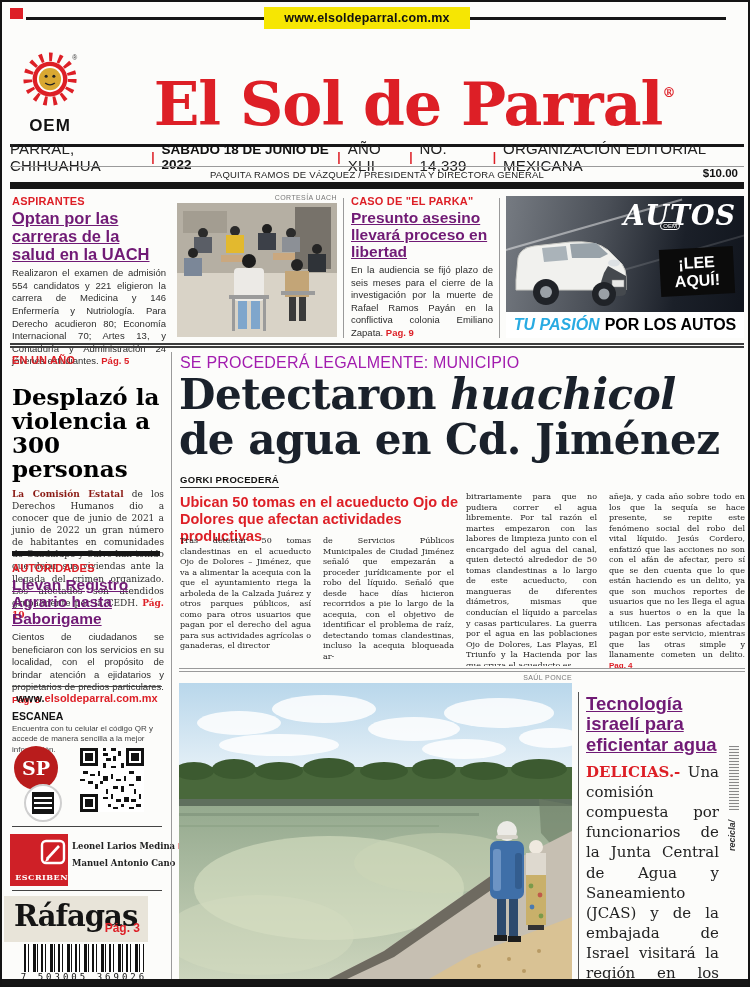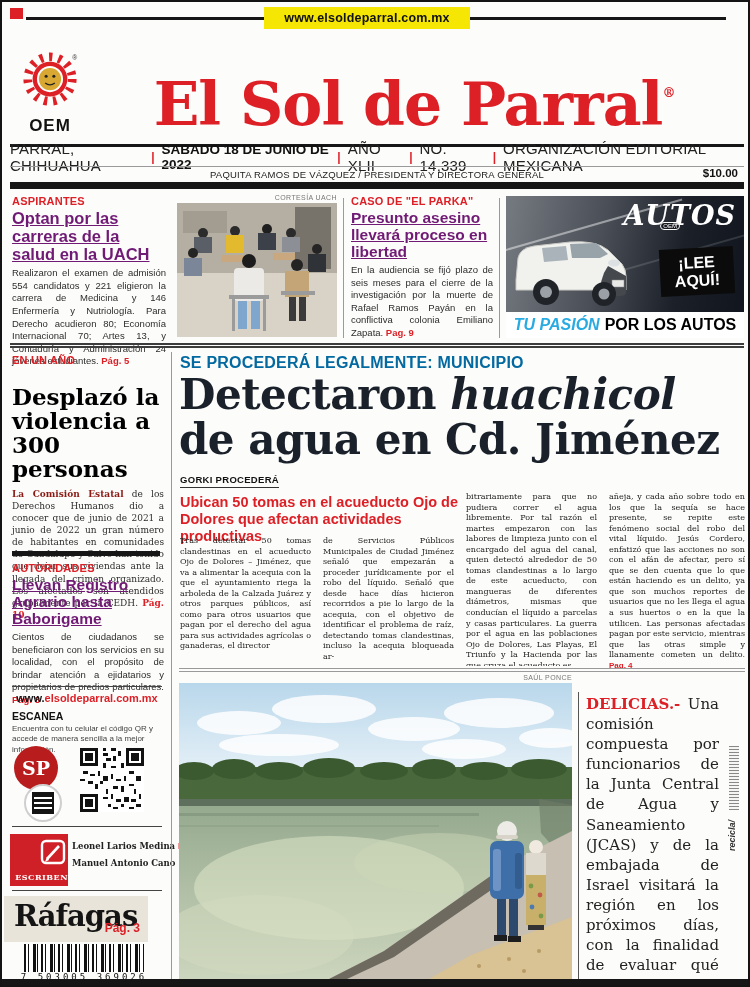--- a/index.html
+++ b/index.html
@@ -77,21 +77,21 @@
   .rafagas{left:2px;top:894px;width:144px;height:46px;background:#e8e4d9;}
   .rafagas-title{position:absolute;left:10px;top:3px;font-family:"DejaVu Serif",serif;
                  font-weight:bold;font-size:29px;color:#141414;letter-spacing:-1px;}
   .rafagas-page{position:absolute;right:8px;bottom:7px;font-weight:bold;font-size:12px;color:#dd1f26;}
   .barcode{left:22px;top:942px;width:120px;height:28px;
     background:repeating-linear-gradient(90deg,#111 0 2px,#fff 2px 4px,#111 4px 5px,#fff 5px 9px,
     #111 9px 12px,#fff 12px 13px,#111 13px 14px,#fff 14px 17px);}
   .barcode-digits{left:16px;top:970px;width:132px;text-align:center;font-size:9px;color:#111;letter-spacing:3px;}
 
   
-  .ma-kicker{left:178px;top:352px;font-weight:bold;font-size:16px;color:#0369a1;letter-spacing:.2px;}
+  .ma-kicker{left:178px;top:352px;font-weight:normal;font-size:16px;color:#a21caf;letter-spacing:.2px;}
   .ma-headline{left:177px;top:371px;width:566px;font-family:"DejaVu Serif",serif;font-weight:bold;
                font-size:42px;line-height:1.06;color:#1a212b;letter-spacing:-.5px;}
   .byline{left:178px;top:472px;font-weight:bold;font-size:9.5px;color:#111;letter-spacing:.3px;
           border-bottom:1.5px solid #333;padding-bottom:2px;}
   .subhead{left:178px;top:492px;width:278px;color:#dd1f26;font-weight:bold;font-size:14.5px;line-height:1.18;}
   .mcol{font-family:"DejaVu Serif",serif;font-size:8px;line-height:1.32;color:#222;
         text-align:justify;overflow:hidden;}
   .photo-credit{left:430px;top:672px;width:140px;text-align:right;}
   .tech{left:584px;top:692px;width:133px;}
   .tech h3{margin:0 0 7px 0;font-size:18.5px;}
@@ -444,20 +444,21 @@
         <circle cx="361" cy="212" r="2.4" fill="#c05a4a"></circle>
       <circle cx="353" cy="224" r="2.4" fill="#4a7ab0"></circle>
         <circle cx="362" cy="233" r="2.4" fill="#7a9a4a"></circle>
       <rect x="349" y="242" width="16" height="5" fill="#333"></rect>
     </svg>
   </div>
 
   <div class="abs vrule" style="left:576px;top:690px;height:287px;background:#555;"></div>
 
   <div class="abs tech">
+    <h3 class="h-sans">Tecnología israelí para eficientar agua</h3>
     <div class="tech-body">
       <span class="pageref">DELICIAS.-</span><span> Una comisión compuesta por funcionarios de la Junta Central de Agua y Saneamiento (JCAS) y de la embajada de Israel visitará la región en los próximos días, con la finalidad de evaluar qué tipo de tecnología podría emplearse para un uso más eficiente y racional del agua, tanto en el consumo humano como en la agricultura, se dio a conocer en el Encuentro por el Agua México-Israel.</span>
       <span class="pageref">Pág. 12</span>
     </div>
   </div>
 
   <div class="abs recicla">
     <div class="recicla-lines"></div>
     <div class="recicla-word">recicla/</div>
   </div>

